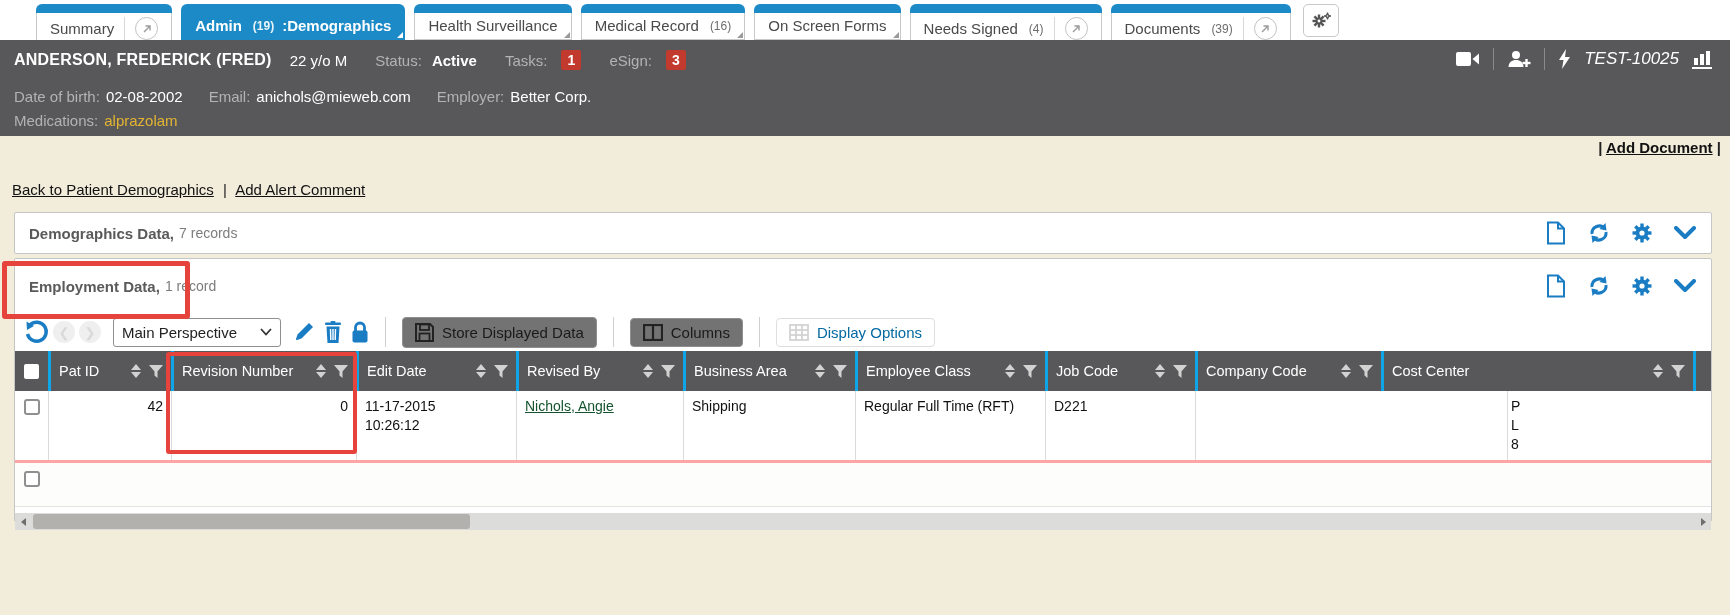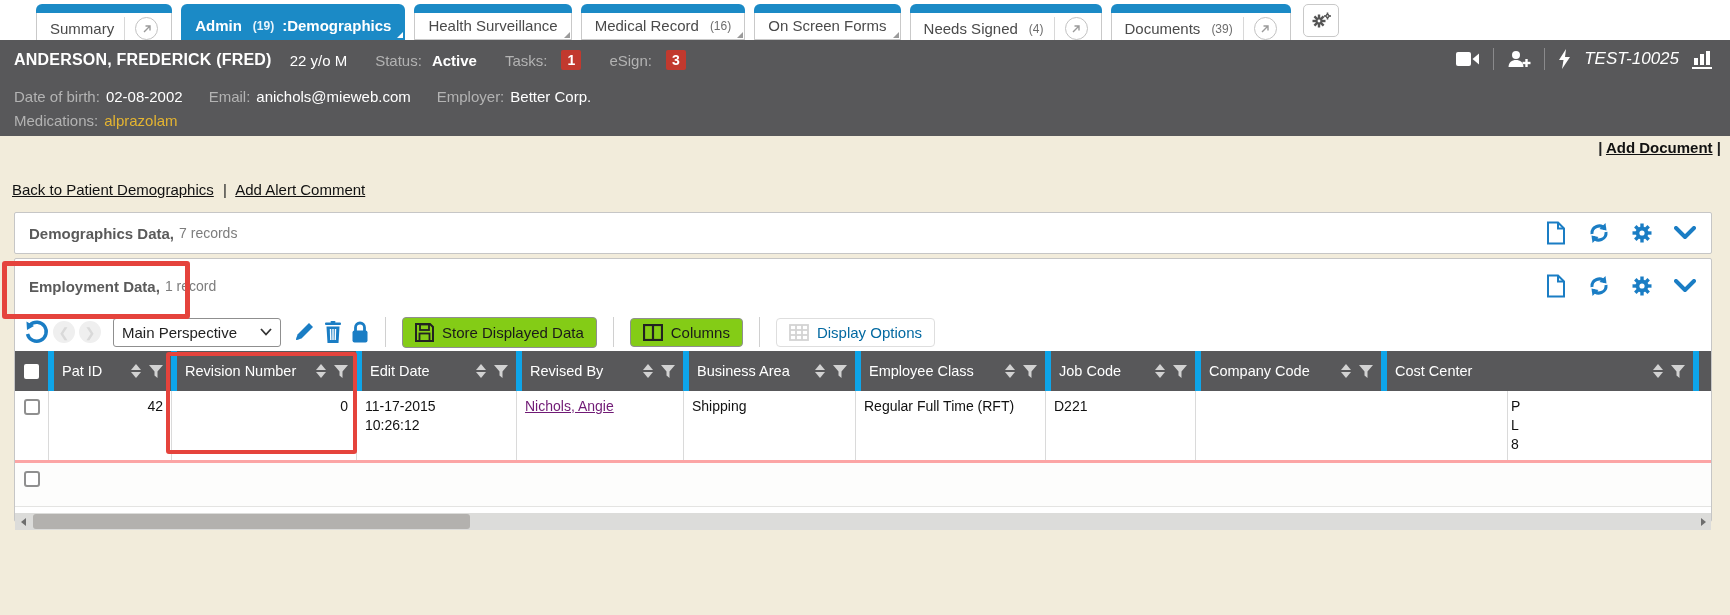--- a/index.html
+++ b/index.html
@@ -66,45 +66,45 @@
   .gtoolbar { height:38px; display:flex; align-items:center; padding-left:8px; }
   .tb-icon { display:flex; align-items:center; justify-content:center; cursor:pointer; }
   .nav-circle { width:22px; height:22px; border-radius:50%; background:#efefef; color:#d9d9d9;
                 display:flex; align-items:center; justify-content:center; font-size:13px; margin-left:4px; }
   .fake-select { margin-left:12px; width:168px; height:29px; border:1px solid #8f8f8f; border-radius:3px;
                  background:#fff; display:flex; align-items:center; padding:0 8px; font-size:15px; color:#222; cursor:pointer; }
   .fake-select .chev { margin-left:auto; }
   .tb-blue-group { display:flex; align-items:center; gap:9px; margin-left:12px; }
   .tb-sep { width:1px; height:30px; background:#d0d0d0; margin:0 16px; }
   .tb-btn { display:flex; align-items:center; gap:8px; border:1px solid #8f8f8f; border-radius:4px;
-            background:#84cc16; padding:5px 12px; font-size:15px; color:#1a1a1a; cursor:pointer; }
+            background:#737373; padding:5px 12px; font-size:15px; color:#1a1a1a; cursor:pointer; }
   .tb-btn.disabled { border-color:#dedede; color:#0369a1; cursor:default; background:#fff; }
 
   
   .grid { width:1696px; overflow:hidden; }
   .grow { display:flex; width:1696px; }
   .gcell { flex:0 0 auto; overflow:hidden; }
   .c-cb { width:33px; } .c-patid { width:123px; } .c-rev { width:185px; } .c-edit { width:160px; }
   .c-revby { width:167px; } .c-barea { width:172px; } .c-eclass { width:190px; } .c-jcode { width:150px; }
   .c-ccode { width:186px; } .c-cost { width:312px; } .c-over { width:18px; }
   .ghead { background:#58585a; color:#fff; height:40px; }
-  .ghead .gcell { display:flex; align-items:center; padding:0 8px; border-left:6px solid #0ea5e9; font-size:14.5px; cursor:pointer; }
+  .ghead .gcell { display:flex; align-items:center; padding:0 8px; border-left:3px solid #0ea5e9; font-size:14.5px; cursor:pointer; }
   .ghead .gcell:first-child { border-left:none; justify-content:center; }
   .h-label { flex:1 1 auto; white-space:nowrap; overflow:hidden; }
   .h-icons { display:flex; align-items:center; gap:8px; margin-left:6px; }
   .sorter { display:flex; flex-direction:column; gap:2px; cursor:pointer; }
   .sorter .up { width:0; height:0; border-left:5px solid transparent; border-right:5px solid transparent; border-bottom:6px solid #d2d2d2; }
   .sorter .dn { width:0; height:0; border-left:5px solid transparent; border-right:5px solid transparent; border-top:6px solid #d2d2d2; }
   .hcb { width:15px; height:15px; background:#fff; border-radius:2px; cursor:pointer; }
   .gbody-row { height:72px; border-bottom:3px solid #fca5a5; }
   .gbody-row .gcell { padding:6px 8px; border-left:1px solid #dadada; font-size:14px; line-height:19px; color:#111; }
   .gbody-row .gcell:first-child { border-left:none; display:flex; justify-content:center; align-items:flex-start; padding-top:8px; }
   .num { text-align:right; }
   .rowcb { width:16px; height:16px; background:#fff; border:2px solid #8f8f8f; border-radius:3px; cursor:pointer; }
-  .cell-link { color:#701a75; text-decoration:underline; cursor:pointer; }
+  .cell-link { color:#14532d; text-decoration:underline; cursor:pointer; }
   .clip-cell { padding:6px 2px 6px 3px !important; word-break:break-all; white-space:normal; }
   .gfoot { height:44px; background:#fdfdfc; display:flex; align-items:flex-start; padding:8px 0 0 9px; border-bottom:1px solid #e4e4e2; }
 
   
   .scrollrow { margin-top:6px; height:17px; background:#dcdcda; position:relative; display:flex; align-items:center; }
   .sb-arrow { width:16px; display:flex; align-items:center; justify-content:center; cursor:pointer; }
   .tri-l { width:0; height:0; border-top:4px solid transparent; border-bottom:4px solid transparent; border-right:5px solid #6e6e6e; }
   .tri-r { width:0; height:0; border-top:4px solid transparent; border-bottom:4px solid transparent; border-left:5px solid #6e6e6e; }
   .sb-thumb { position:absolute; left:18px; top:1px; width:437px; height:15px; background:#b3b1ae; border-radius:3px; cursor:grab; }
   .sb-track { flex:1; }

